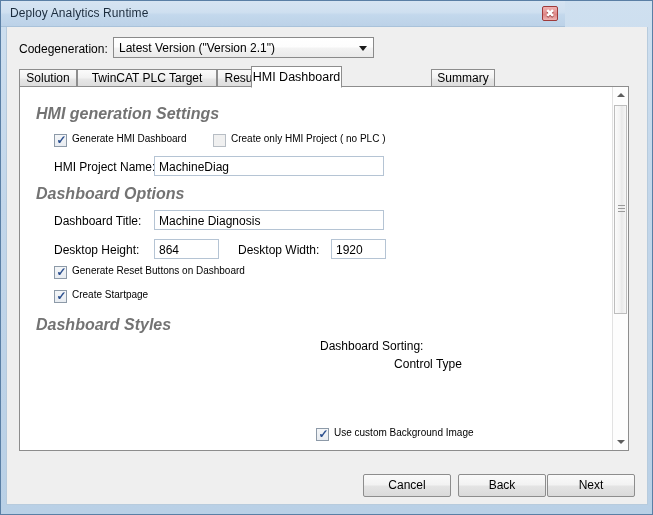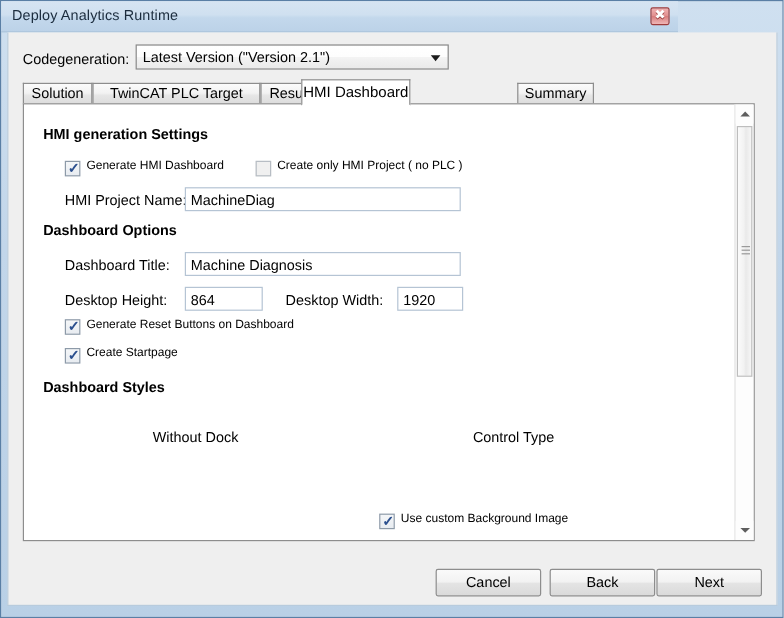--- a/index.html
+++ b/index.html
@@ -145,24 +145,25 @@
     left: 18px; top: 85px;
     width: 610px; height: 365px;
     box-sizing: border-box;
     border: 1px solid #8d8d8d;
     background: #ffffff;
     overflow: hidden;
   }
 
   .section-heading {
     position: absolute;
-    font-size: 12px;
+    font-size: 16px;
     font-weight: bold;
-    color: #000000;
-    white-space: nowrap;
+    color: #737373;
+    white-space: nowrap;
+    font-style: italic;
   }
   .field-label {
     position: absolute;
     font-size: 12px;
     color: #000;
     white-space: nowrap;
   }
   .textbox {
     position: absolute;
     box-sizing: border-box;
@@ -373,22 +374,22 @@
 
     <div class="cbwrap" style="left:34px; top:202px;">
       <span class="cbox">
         <span class="tick">✓</span>
       </span>
       <span class="cblabel">Create Startpage</span>
     </div>
 
     <div class="section-heading" style="left:16px; top:229px;">Dashboard Styles</div>
 
-    <div class="picker-title" style="left:93px; top:270px; width:100px;">Without Dock</div>
-
+
+    <div class="field-label" style="left:300px; top:252px;">Dashboard Sorting:</div>
     <div class="picker-title" style="left:358px; top:270px; width:100px;">Control Type</div>
 
     <div class="cbwrap" style="left:296px; top:340px;">
       <span class="cbox">
         <span class="tick">✓</span>
       </span>
       <span class="cblabel">Use custom Background Image</span>
     </div>
 
     <div id="vscroll">

